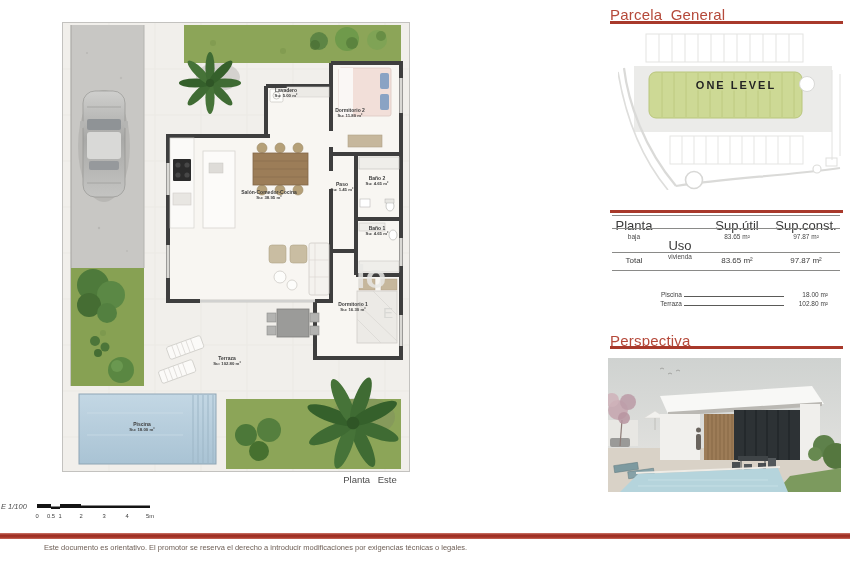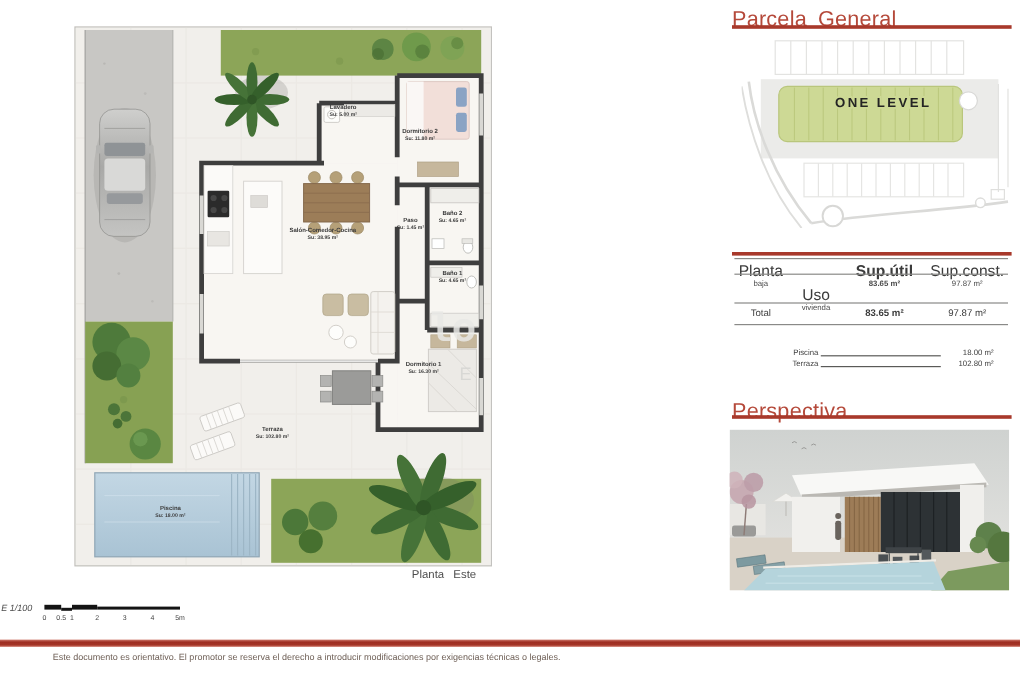--- a/index.html
+++ b/index.html
@@ -1,33 +1,33 @@
 <!DOCTYPE html>
 <html><head>
 <meta charset="utf-8">
 <style>
   html,body{margin:0;padding:0;background:#fff;}
   .page{position:relative;width:850px;height:572px;background:#ffffff;overflow:hidden;
         font-family:"Liberation Sans",sans-serif;}
 
   
-  .heading{position:absolute;left:610px;width:235px;color:#b5493a;font-size:18px;
+  .heading{position:absolute;left:610px;width:235px;color:#b5493a;font-size:15px;
            word-spacing:4px;letter-spacing:.2px;}
   .rule{position:absolute;left:610px;width:233px;height:2.5px;background:#a8392b;}
 
   
   .plan{position:absolute;left:62px;top:22px;width:346px;height:448px;
         border:1px solid #c3c2bf;background:#f1efeb;}
   .plansvg{position:absolute;left:0;top:0;width:346px;height:448px;}
   .rlabel{position:absolute;display:flex;flex-direction:column;text-align:center;
           color:#3c3c3c;line-height:1.2;z-index:3;}
   .rname{font-size:5px;font-weight:700;white-space:nowrap;}
   .rarea{font-size:4.3px;font-weight:700;white-space:nowrap;}
   .wm1{position:absolute;left:293px;top:234px;font-size:34px;font-weight:700;
-       color:rgba(232,232,229,.85);z-index:4;font-family:Liberation Mono, monospace;}
+       color:rgba(232,232,229,.85);z-index:4;}
   .wm2{position:absolute;left:320px;top:281px;font-size:15px;
        color:rgba(214,214,211,.9);z-index:4;}
 
   .plancap{position:absolute;left:330px;top:474px;width:80px;text-align:center;
            font-size:9.5px;color:#4d4d4d;word-spacing:5px;}
 
   
   .scale-label{position:absolute;left:1px;top:502px;font-size:7.5px;color:#4c4c4c;font-style:italic;}
   .scalebar{position:absolute;left:36px;top:503px;width:116px;height:8px;}
   .tick{position:absolute;top:513px;width:14px;text-align:center;font-size:5.8px;color:#3f3f3f;}
@@ -37,21 +37,21 @@
           background:linear-gradient(180deg,#cf7a6d 0%,#9e2d22 35%,#a33527 70%,#c96a5d 100%);}
   .footer{position:absolute;left:1px;top:543px;width:840px;font-size:7.5px;color:#6f6057;padding-left:43px;}
 
   
   .suptable{position:absolute;left:612px;top:215px;width:230px;height:58px;}
   .tl{position:absolute;left:0;width:228px;height:1px;background:#8a8a88;}
   .th{position:absolute;top:3px;font-size:13px;color:#3b3b3b;text-align:center;}
   .td{position:absolute;top:18px;font-size:6.5px;color:#4a4a4a;text-align:center;}
   .tt{position:absolute;top:41px;font-size:8px;color:#3b3b3b;text-align:center;}
   .c1{left:2px;width:40px;} .c2{left:46px;width:44px;margin-top:20px;}
-  .c3{left:94px;width:62px;font-weight:bold;} .c4{left:160px;width:68px;}
+  .c3{left:94px;width:62px;} .c4{left:160px;width:68px;}
 
   .extras{position:absolute;left:656px;top:289px;width:172px;}
   .exrow{display:flex;align-items:flex-end;height:9px;}
   .exlabel{font-size:6.5px;color:#3f3f3f;min-width:26px;text-align:right;white-space:nowrap;}
   .exfill{flex:1;border-bottom:1px solid #5a5a58;margin:0 2px 1px 2px;}
   .exval{font-size:6.5px;color:#3f3f3f;width:42px;text-align:right;white-space:nowrap;}
 
   
   .parcelasvg{position:absolute;left:618px;top:30px;width:227px;height:160px;}
   .perspsvg{position:absolute;left:608px;top:358px;width:233px;height:134px;}

